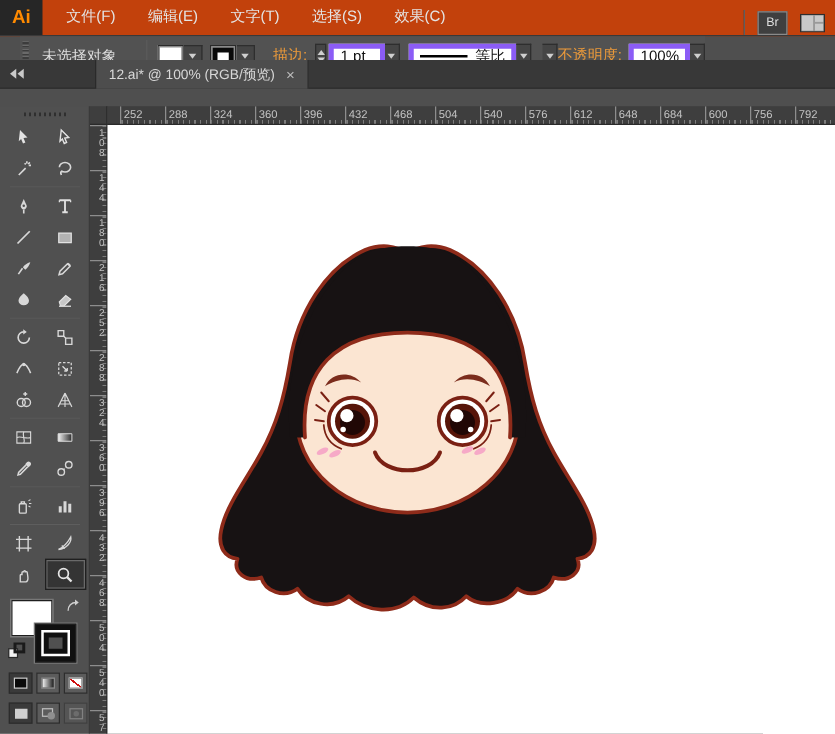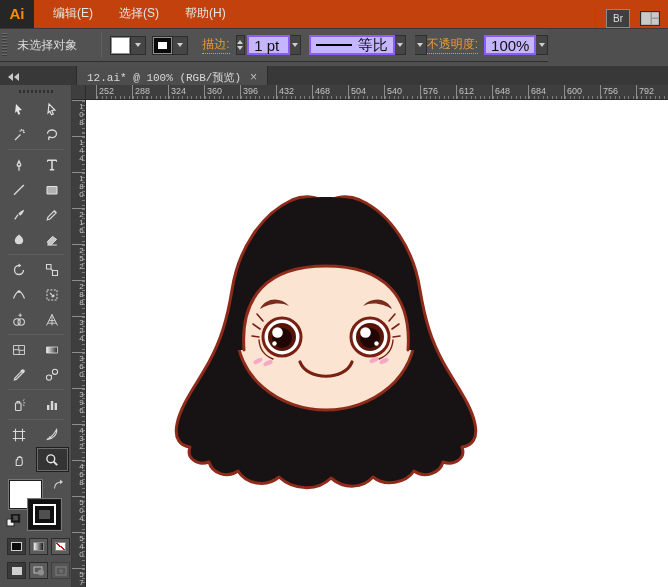--- a/index.html
+++ b/index.html
@@ -18,21 +18,21 @@
   .menu-item { color:#e4e4e4; font-size:12px; padding:0 13px; line-height:29px; white-space:nowrap; }
   .menu-right { margin-left:auto; display:flex; align-items:center; gap:10px; padding-right:8px; }
   .menu-sep { width:1px; height:20px; background:#3a3a3a; border-right:1px solid #5e5e5e; }
   .br-btn { width:24px; height:19px; background:#3f3f3f; border:1px solid #8a8a8a;
             color:#ddd; font-size:10px; display:flex; align-items:center; justify-content:center; }
   .ws-btn { display:flex; align-items:center; gap:3px; }
   .tri-down { width:0; height:0; border-left:4px solid transparent; border-right:4px solid transparent;
               border-top:5px solid #cfcfcf; }
 
   
-  .controlbar { position:absolute; left:0; top:29px; width:548px; height:33px;
+  .controlbar { position:absolute; left:16px; top:29px; width:548px; height:33px;
                 background:#525252; border-bottom:1px solid #2e2e2e;
                 display:flex; align-items:center; font-size:12px; color:#dcdcdc; }
   .grip-v { width:7px; height:24px; margin-left:2px;
             background:repeating-linear-gradient(180deg,#6a6a6a 0 1px,#3c3c3c 1px 2px,transparent 2px 3px); }
   .cb-status { margin:0 16px 0 10px; white-space:nowrap; }
   .cb-sep { width:1px; height:26px; background:#424242; border-right:1px solid #606060; margin:0 8px; }
   .swatch-wrap { display:flex; align-items:center; margin-right:6px; }
   .swatch { width:21px; height:19px; border:1px solid #2a2a2a; box-shadow:inset 0 0 0 1px #8f8f8f; }
   .swatch.fill { background:#fff; }
   .swatch.stroke { background:#fff; border:1px solid #2a2a2a; position:relative; }
@@ -40,32 +40,32 @@
   .dd-btn { width:15px; height:19px; background:#454545; border:1px solid #2e2e2e; border-left:none;
             display:flex; align-items:center; justify-content:center; }
   .dd-btn .tri-down { border-left-width:3.5px; border-right-width:3.5px; border-top-width:4.5px; }
   .orange-label { color:#ec9a3a; border-bottom:1px dotted #ec9a3a; margin:0 6px 0 8px; white-space:nowrap; }
   .stepper { width:12px; height:20px; display:flex; flex-direction:column; align-items:center;
              justify-content:center; gap:2px; background:#454545; border:1px solid #2e2e2e; }
   .tri-up-s { width:0; height:0; border-left:3px solid transparent; border-right:3px solid transparent;
               border-bottom:4px solid #cfcfcf; }
   .tri-down-s { width:0; height:0; border-left:3px solid transparent; border-right:3px solid transparent;
                 border-top:4px solid #cfcfcf; }
-  .field { height:20px; background:#c4b5fd; border:2px solid #8b5cf6; color:#111;
-           display:flex; align-items:center; padding:0 5px; font-size:15px; white-space:nowrap; }
+  .field { height:20px; background:#ffffff; border:4px solid #8b5cf6; color:#111;
+           display:flex; align-items:center; padding:0 5px; font-size:12px; white-space:nowrap; }
   .field.weight { width:52px; margin-left:2px; }
   .field.profile { width:86px; gap:6px; }
   .profile-line { width:42px; height:2px; background:#000; }
   .field.brush { width:92px; gap:6px; }
   .brush-dot { width:3px; height:3px; border-radius:50%; background:#111; }
   .field.opacity { width:56px; }
 
   
-  .tabbar { position:absolute; left:0; top:66px; width:668px; height:23px;
-            background:#383838; border-bottom:1px solid #2c2c2c;font-family:Liberation Mono, monospace; }
+  .tabbar { position:absolute; left:0; top:48px; width:668px; height:23px;
+            background:#383838; border-bottom:1px solid #2c2c2c; }
   .collapse-btn { position:absolute; left:8px; top:7px; display:flex; gap:1px; }
   .tri-left { width:0; height:0; border-top:4px solid transparent; border-bottom:4px solid transparent;
               border-right:5px solid #c9c9c9; }
   .doc-tab { position:absolute; left:76px; top:0; height:23px; background:#4d4d4d;
              border-right:1px solid #2a2a2a; border-left:1px solid #2a2a2a;
              display:flex; align-items:center; padding:0 10px; gap:9px; }
   .doc-tab-title { color:#d8d8d8; font-size:11px; white-space:nowrap; }
   .doc-tab-close { color:#bdbdbd; font-size:12px; line-height:1; }
 
   
@@ -132,23 +132,25 @@
 </style>
 </head>
 <body>
 
 <div id="app">
 
   <div class="menubar">
     <div class="ai-logo">Ai</div>
     <div class="menu-items">
 
+    <span class="menu-item">文件(F)</span>
         <span class="menu-item">编辑(E)</span>
+        <span class="menu-item">文字(T)</span>
         <span class="menu-item">选择(S)</span>
-        <span class="menu-item">帮助(H)</span>
+        <span class="menu-item">效果(C)</span>
       </div>
     <div class="menu-right">
       <div class="menu-sep"></div>
       <div class="br-btn">Br</div>
       <div class="ws-btn">
         <svg width="20" height="15" viewBox="0 0 20 15">
           <rect x="0.5" y="0.5" width="19" height="14" fill="#9a9a9a" stroke="#2e2e2e"></rect>
           <rect x="1.5" y="1.5" width="9" height="12" fill="#c9c9c9"></rect>
           <rect x="12" y="1.5" width="6.5" height="5" fill="#c9c9c9"></rect>
           <rect x="12" y="8" width="6.5" height="5.5" fill="#c9c9c9"></rect>

